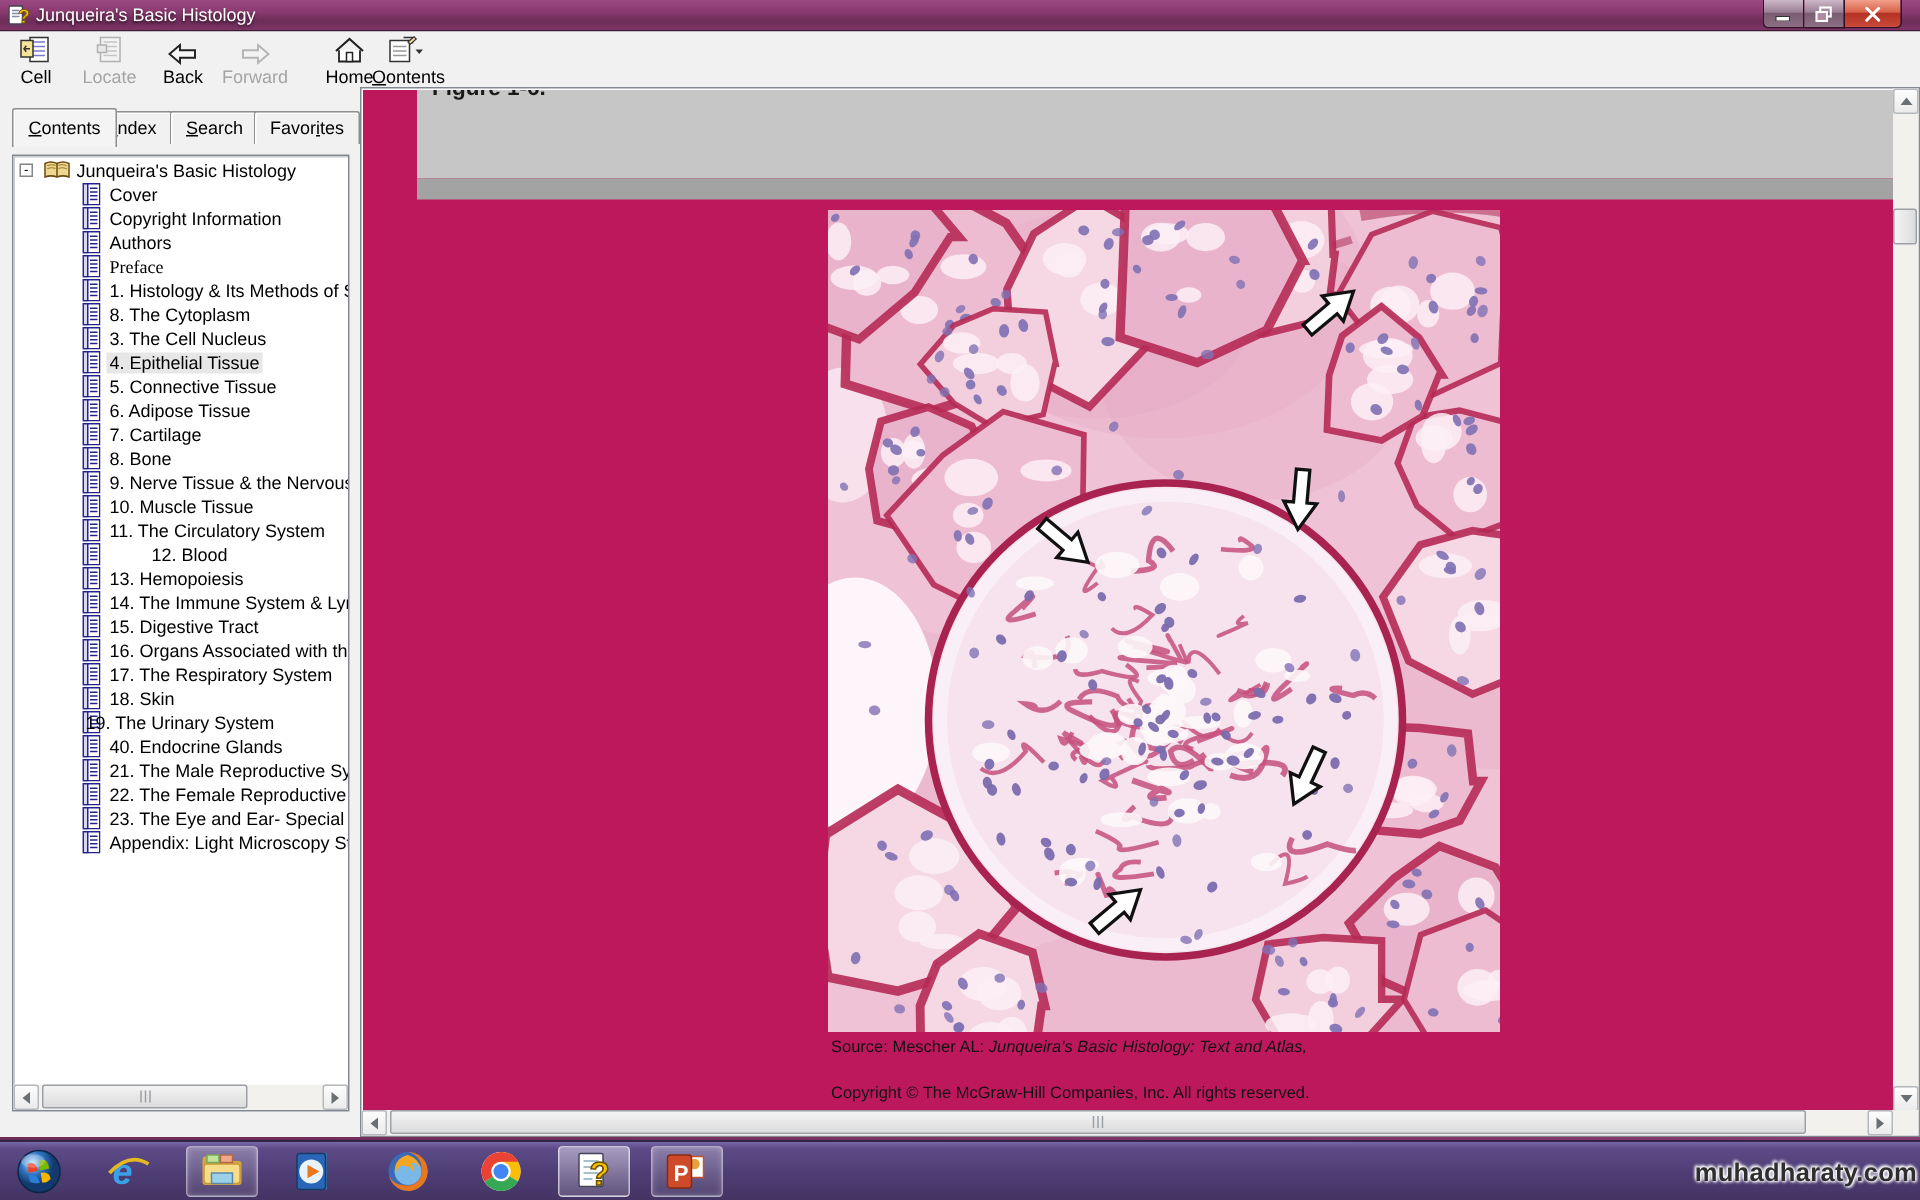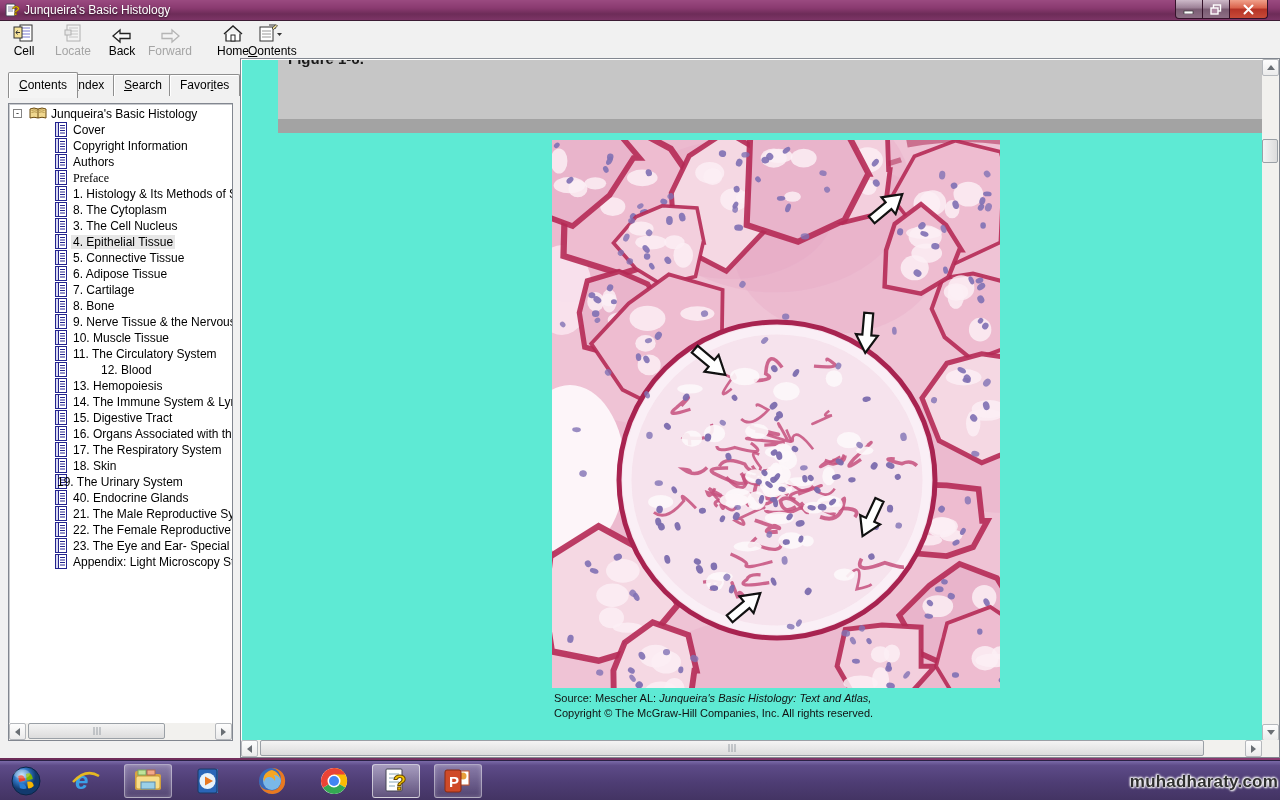--- a/index.html
+++ b/index.html
@@ -59,27 +59,27 @@
   .grip.h i { width:1px; height:8px; }
   .arr { width:0; height:0; }
   .arr.left  { border-top:4px solid transparent; border-bottom:4px solid transparent; border-right:5px solid #6a6f74; }
   .arr.right { border-top:4px solid transparent; border-bottom:4px solid transparent; border-left:5px solid #6a6f74; }
   .arr.up    { border-left:4px solid transparent; border-right:4px solid transparent; border-bottom:5px solid #6a6f74; }
   .arr.down  { border-left:4px solid transparent; border-right:4px solid transparent; border-top:5px solid #6a6f74; }
 
   
   #contentpane { position:absolute; left:240px; top:58px; width:1040px; height:700px;
     background:#fff; border:1px solid #828790; }
-  #page { position:absolute; left:1px; top:1px; width:1021px; height:681px; background:#5eead4; overflow:hidden; }
+  #page { position:absolute; left:1px; top:1px; width:1021px; height:681px; background:#be185d; overflow:hidden; }
   #figheader { position:absolute; left:36px; top:0px; width:985px; height:59px; background:#c6c6c6; overflow:hidden; }
   #figheader .caption { position:absolute; left:10px; top:-10px; font-size:15px; font-weight:bold; color:#1a1a1a; }
   #figbar { position:absolute; left:36px; top:59px; width:985px; height:14px; background:#a3a3a3; }
   #micro-wrap { position:absolute; left:310px; top:80px; width:448px; height:548px; }
   #source-block { position:absolute; left:312px; top:631px; font-size:11px; color:#111; line-height:14px; }
-  #source-block .cline { margin-top:1px; }
+  #source-block .cline { margin-top:17px; }
   .it { font-style:italic; }
   #content-vscroll { position:absolute; right:0; top:0; width:17px; height:682px; background:#f2f1ee; }
   #content-hscroll { position:absolute; left:0; bottom:0; width:1021px; height:17px; background:#f2f1ee; }
   #sb-corner { position:absolute; right:0; bottom:0; width:17px; height:17px; background:#f2f1ee; }
   #winborder-bottom { position:absolute; left:0; top:758px; width:1280px; height:2px;
     background:linear-gradient(90deg,#6d2c58,#8a3a70); }
 
   
   #taskbar { position:absolute; left:0; top:760px; width:1280px; height:40px;
     background:linear-gradient(180deg,#7a6aa8 0%,#5d4b88 12%,#4e3d74 55%,#433463 100%);

